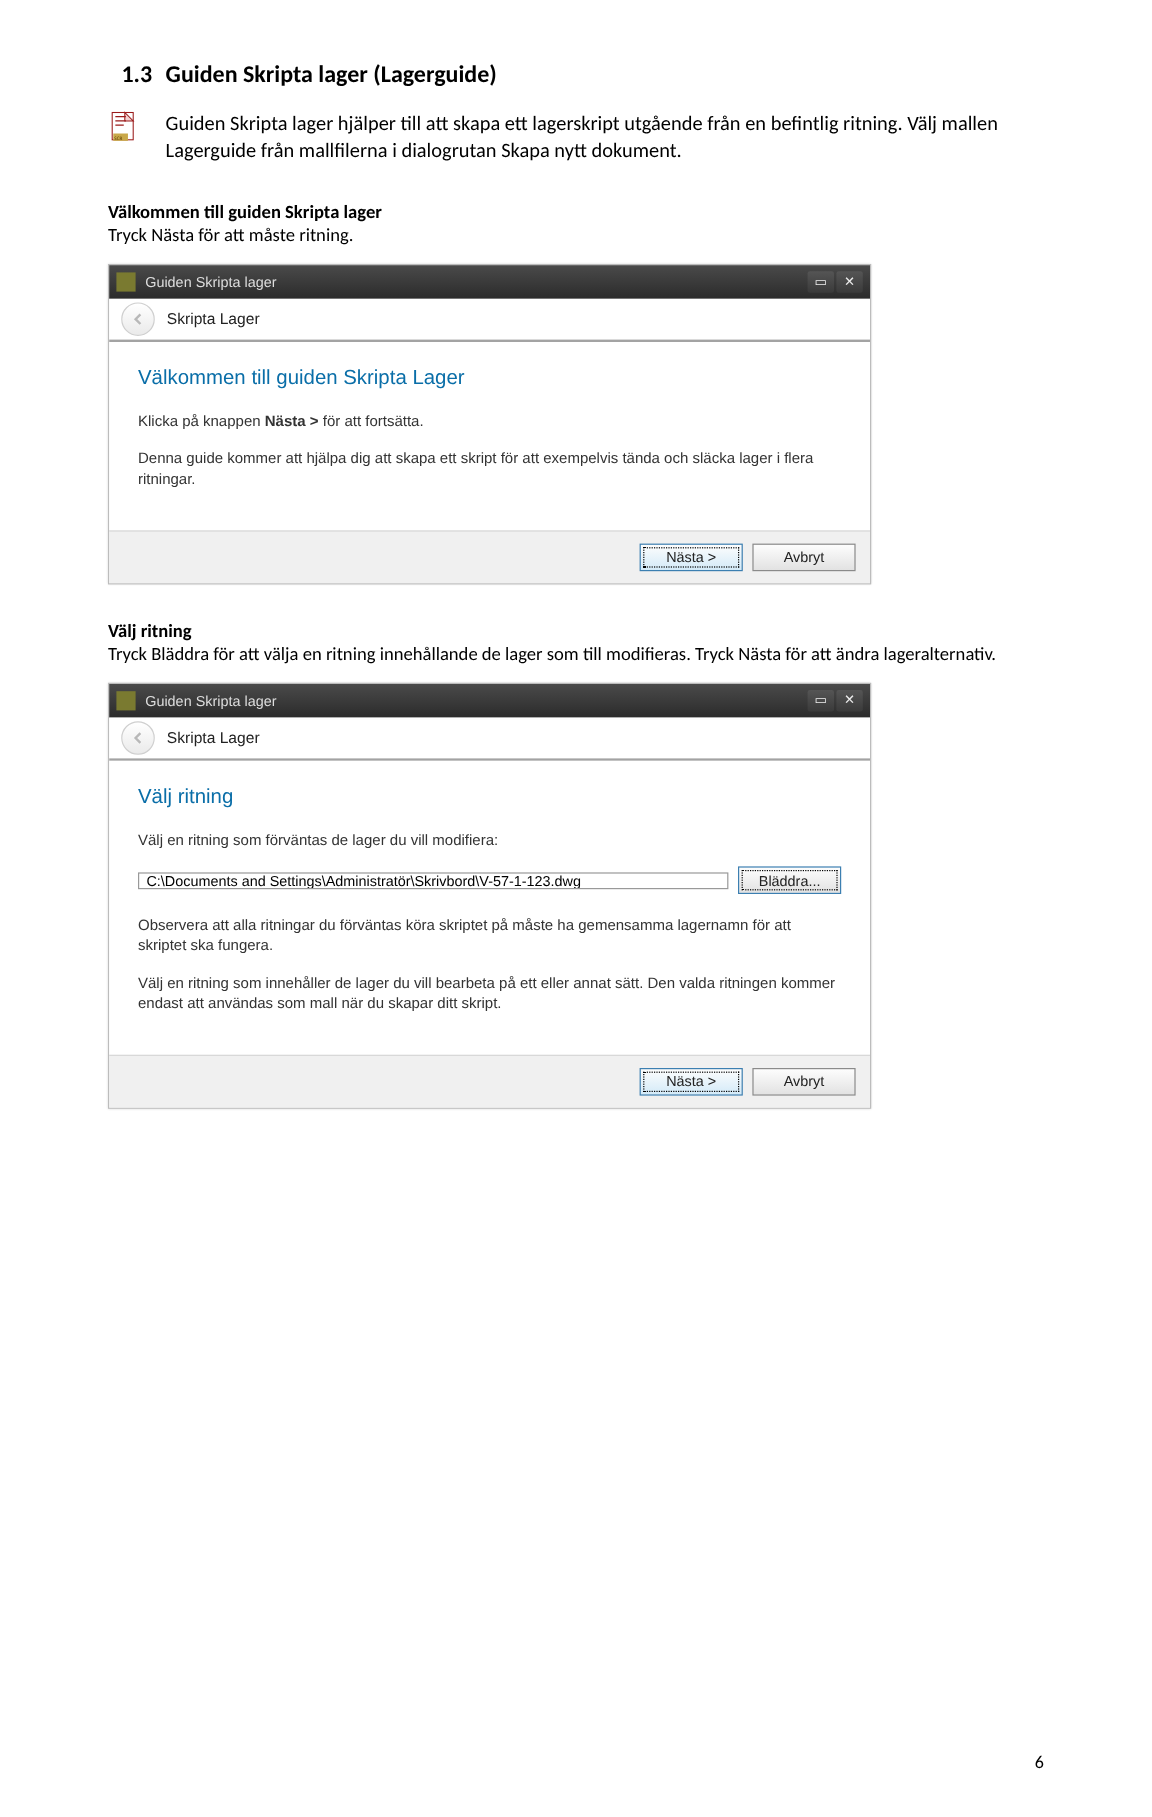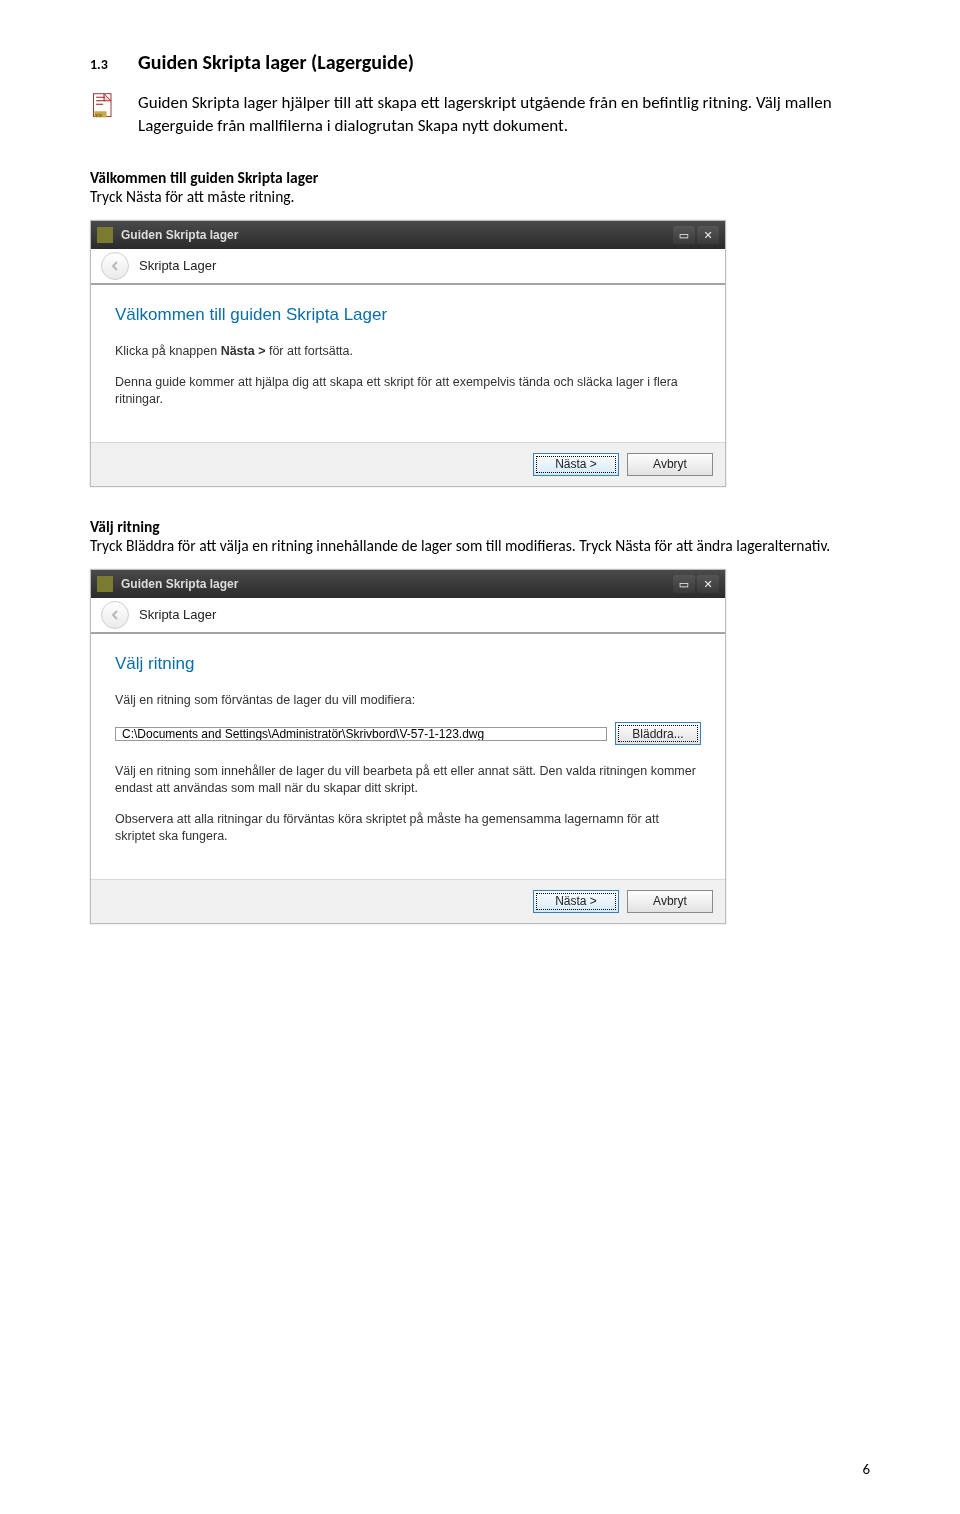--- a/index.html
+++ b/index.html
@@ -11,23 +11,24 @@
     min-height: 1514px;
     padding: 50px 90px 60px 90px;
     position: relative;
   }
   .section-line {
     display: flex;
     align-items: baseline;
     margin-bottom: 18px;
   }
   .section-num {
-    font-size: 14px;
+    font-size: 20px;
     font-weight: bold;
     width: 48px;
+    text-align: center;
   }
   .section-title {
     font-size: 20px;
     font-weight: bold;
   }
   .icon-figure {
     width: 28px;
     height: 28px;
     display: inline-block;
     margin-bottom: 6px;
@@ -71,21 +72,21 @@
     color: #ddd;
     font-size: 12px;
   }
   .titlebar .app-icon {
     width: 16px;
     height: 16px;
     background: #7a7a30;
     margin-right: 8px;
     display:inline-block;
   }
-  .titlebar .title { flex: 1; font-weight: bold; }
+  .titlebar .title { flex: 1; }
   .titlebar .wbtn {
     width: 22px;
     height: 18px;
     margin-left: 2px;
     background: linear-gradient(to bottom, #555, #3a3a3a);
     color: #eee;
     text-align: center;
     font-size: 11px;
     line-height: 18px;
     border-radius: 2px;
@@ -250,22 +251,22 @@
     </span>
     <span>Skripta Lager</span>
   </div>
   <div class="content">
     <div class="wiz-heading">Välj ritning</div>
     <div class="wiz-text">Välj en ritning som förväntas de lager du vill modifiera:</div>
     <div class="path-row">
       <input class="path-input" value="C:\Documents and Settings\Administratör\Skrivbord\V-57-1-123.dwg" style="">
       <button class="btn browse-focus">Bläddra...</button>
     </div>
+    <div class="wiz-text">Observera att alla ritningar du förväntas köra skriptet på måste ha gemensamma lagernamn för att skriptet ska fungera.</div>
     <div class="wiz-text">Välj en ritning som innehåller de lager du vill bearbeta på ett eller annat sätt. Den valda ritningen kommer endast att användas som mall när du skapar ditt skript.</div>
-    <div class="wiz-text">Observera att alla ritningar du förväntas köra skriptet på måste ha gemensamma lagernamn för att skriptet ska fungera.</div>
   </div>
   <div class="footer">
     <button class="btn focus">Nästa &gt;</button>
     <button class="btn">Avbryt</button>
   </div>
 </div>
 
 <div class="page-num">6</div>
 
 </body></html>

